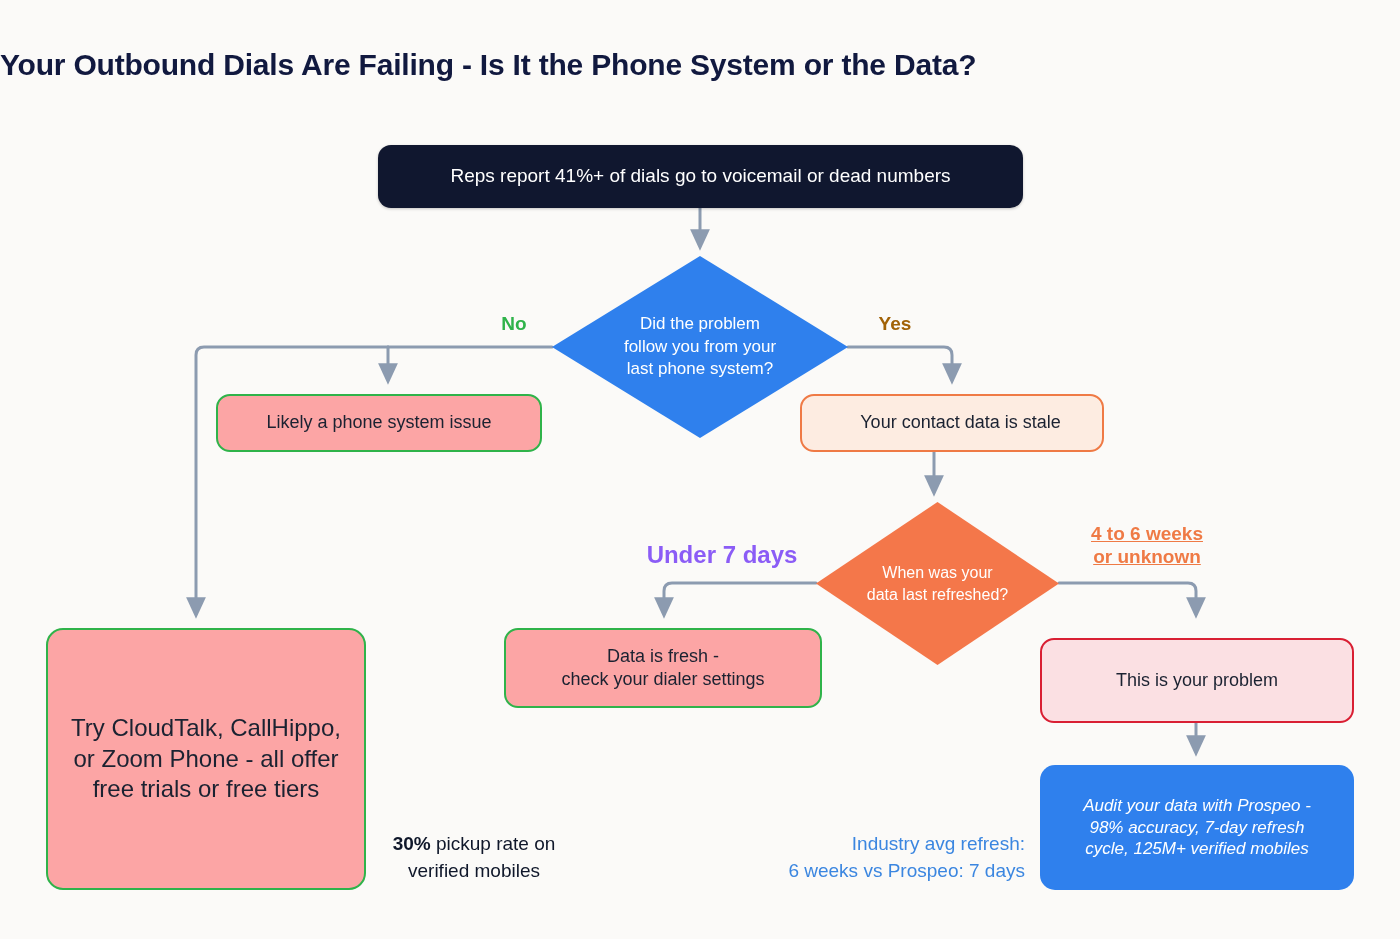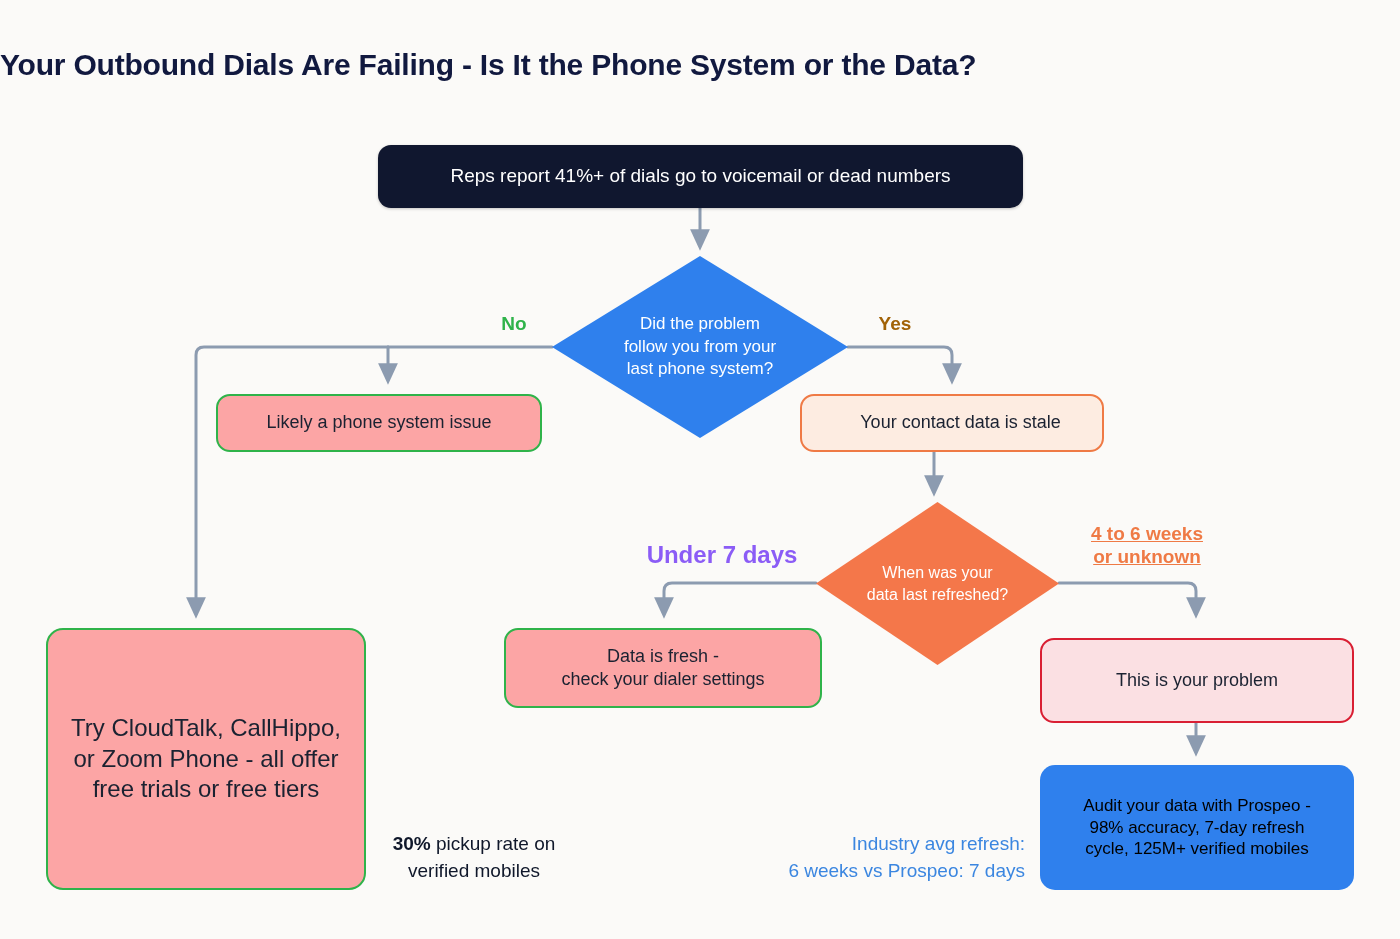--- a/index.html
+++ b/index.html
@@ -104,21 +104,22 @@
   
   .red-box {
     background: #fbe0e3;
     border: 2.4px solid #d91f33;
     color: #1b2231;
   }
   
   .blue-box {
     background: #2f80ed;
     border: none;
-    color: #000000;
+    color: #ffffff;
+    font-style: italic;
   }
 
   #node-phone-issue {
     left: 216px; top: 394px;
     width: 326px; height: 58px;
     font-size: 18px;
   }
   #node-stale-data {
     left: 800px; top: 394px;
     width: 304px; height: 58px;

